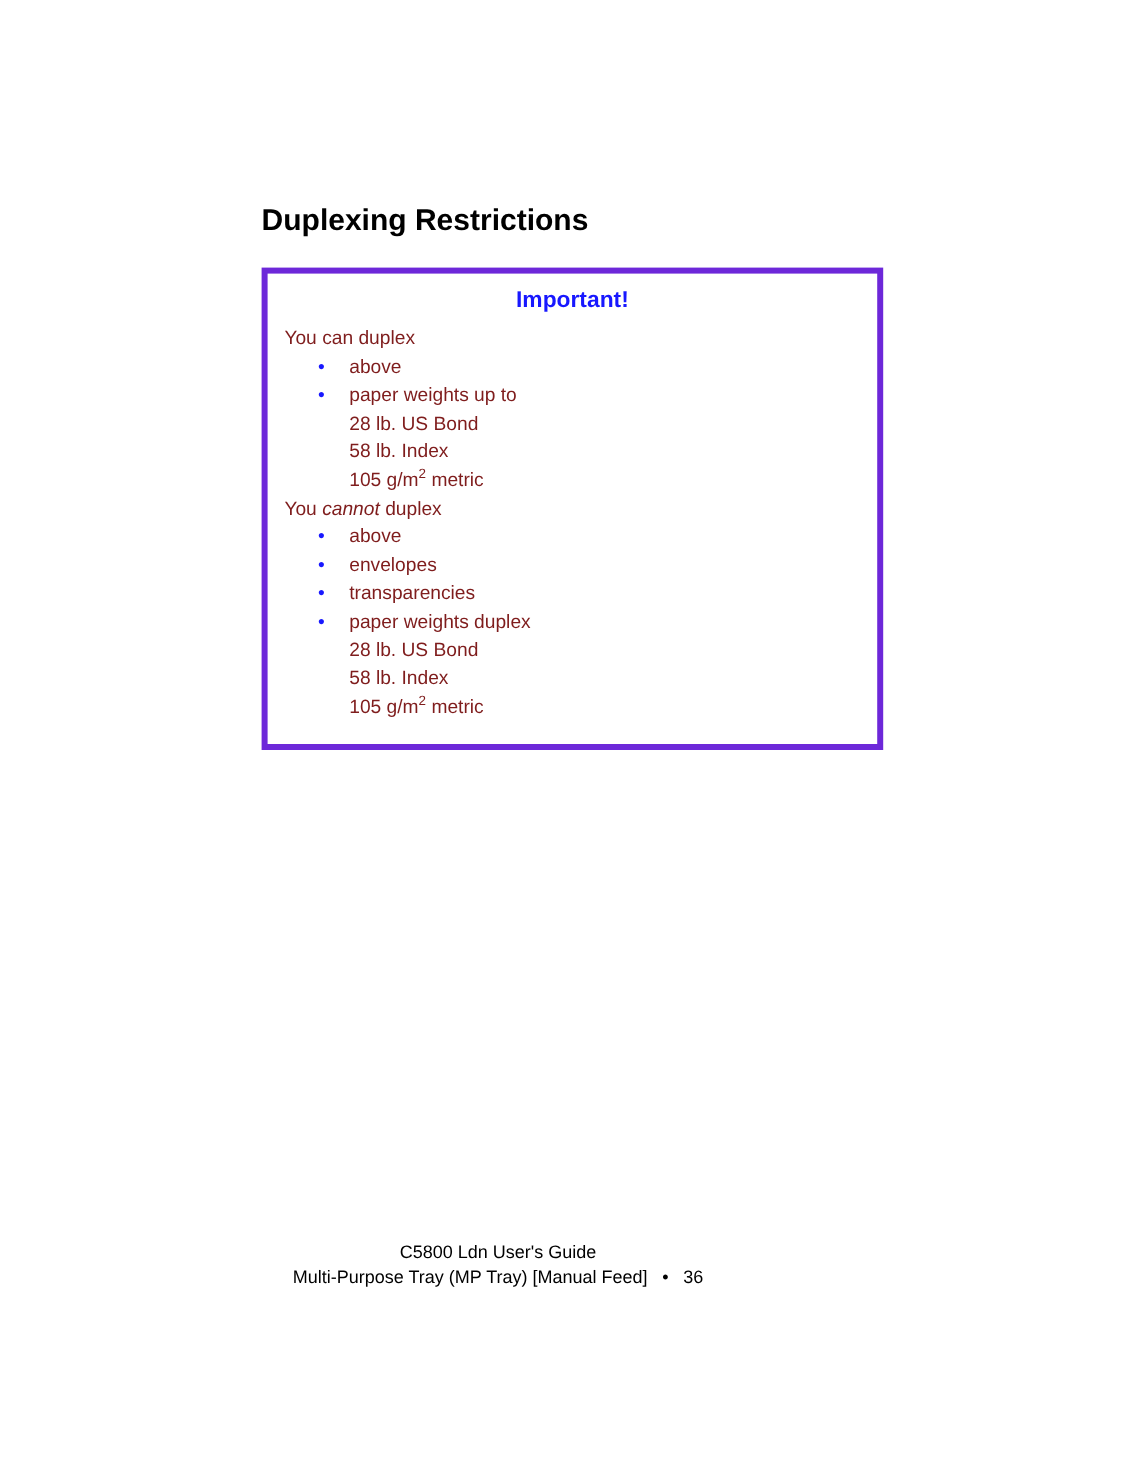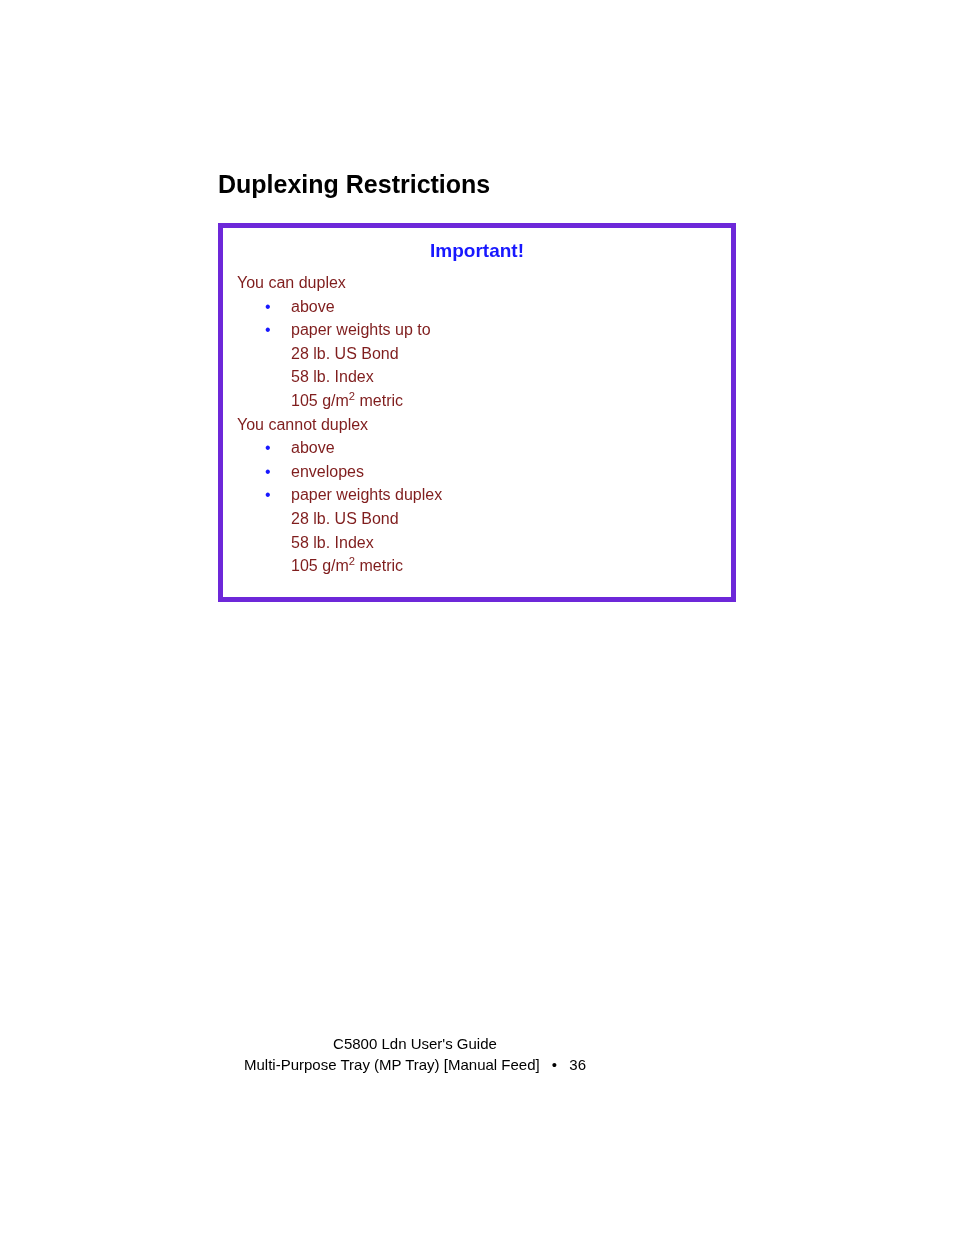--- a/index.html
+++ b/index.html
@@ -37,20 +37,21 @@
     }
     .box-text {
       color: #7f1d1d;
       font-size: 16px;
       line-height: 1.35;
     }
     .intro-line {
       margin-bottom: 2px;
     }
     .italic {
+      font-style: italic;
     }
     ul.bullet-list {
       list-style: none;
       padding-left: 28px;
     }
     ul.bullet-list > li {
       position: relative;
       padding-left: 26px;
       margin-bottom: 2px;
     }
@@ -116,20 +117,23 @@
         <span>You </span><span class="italic">cannot</span><span> duplex</span>
       </div>
       <ul class="bullet-list">
         <li>
           <span>above</span>
         </li>
         <li>
           <span>envelopes</span>
         </li>
         <li>
+          <span>transparencies</span>
+        </li>
+        <li>
           <span>paper weights duplex</span>
         </li>
       </ul>
       <ul class="sub-list">
         <li>28 lb. US Bond</li>
         <li>58 lb. Index</li>
         <li><span>105 g/m<sup>2</sup> metric</span></li>
       </ul>
     </div>
   </div>

